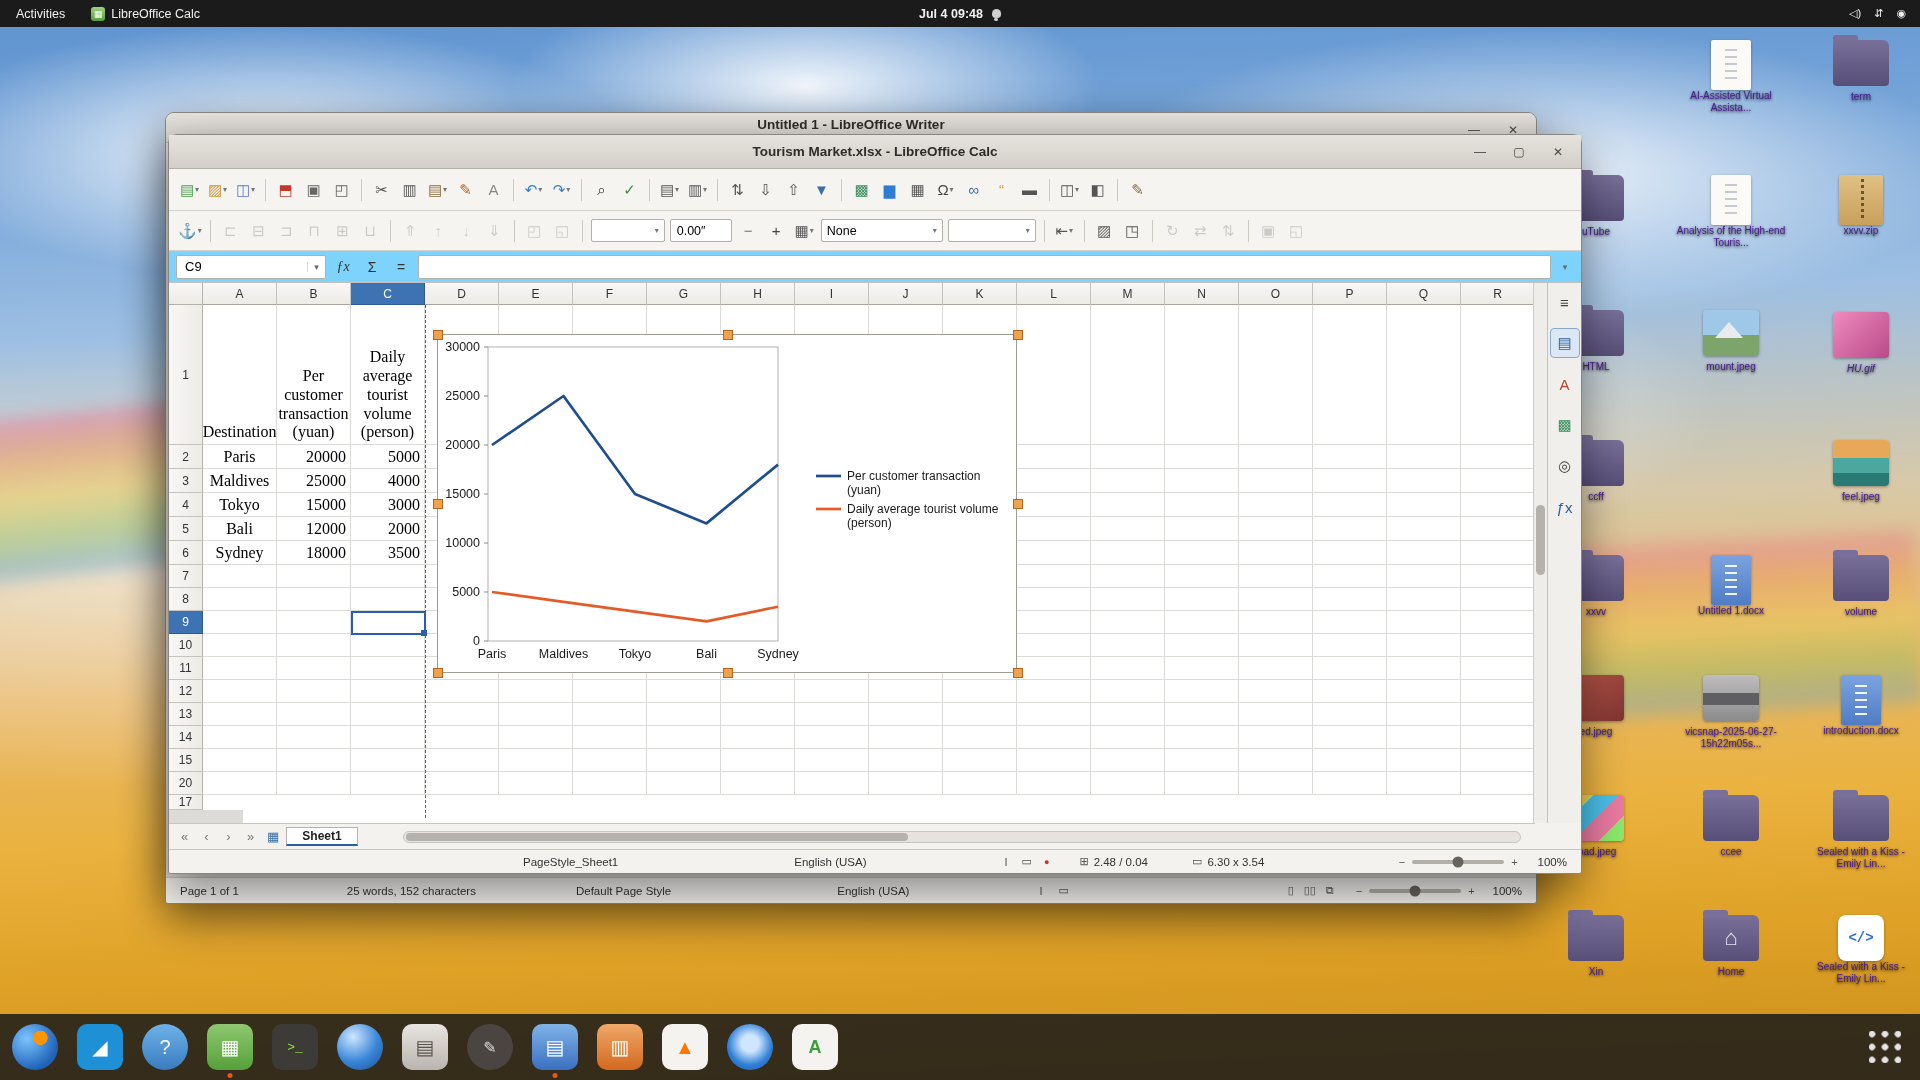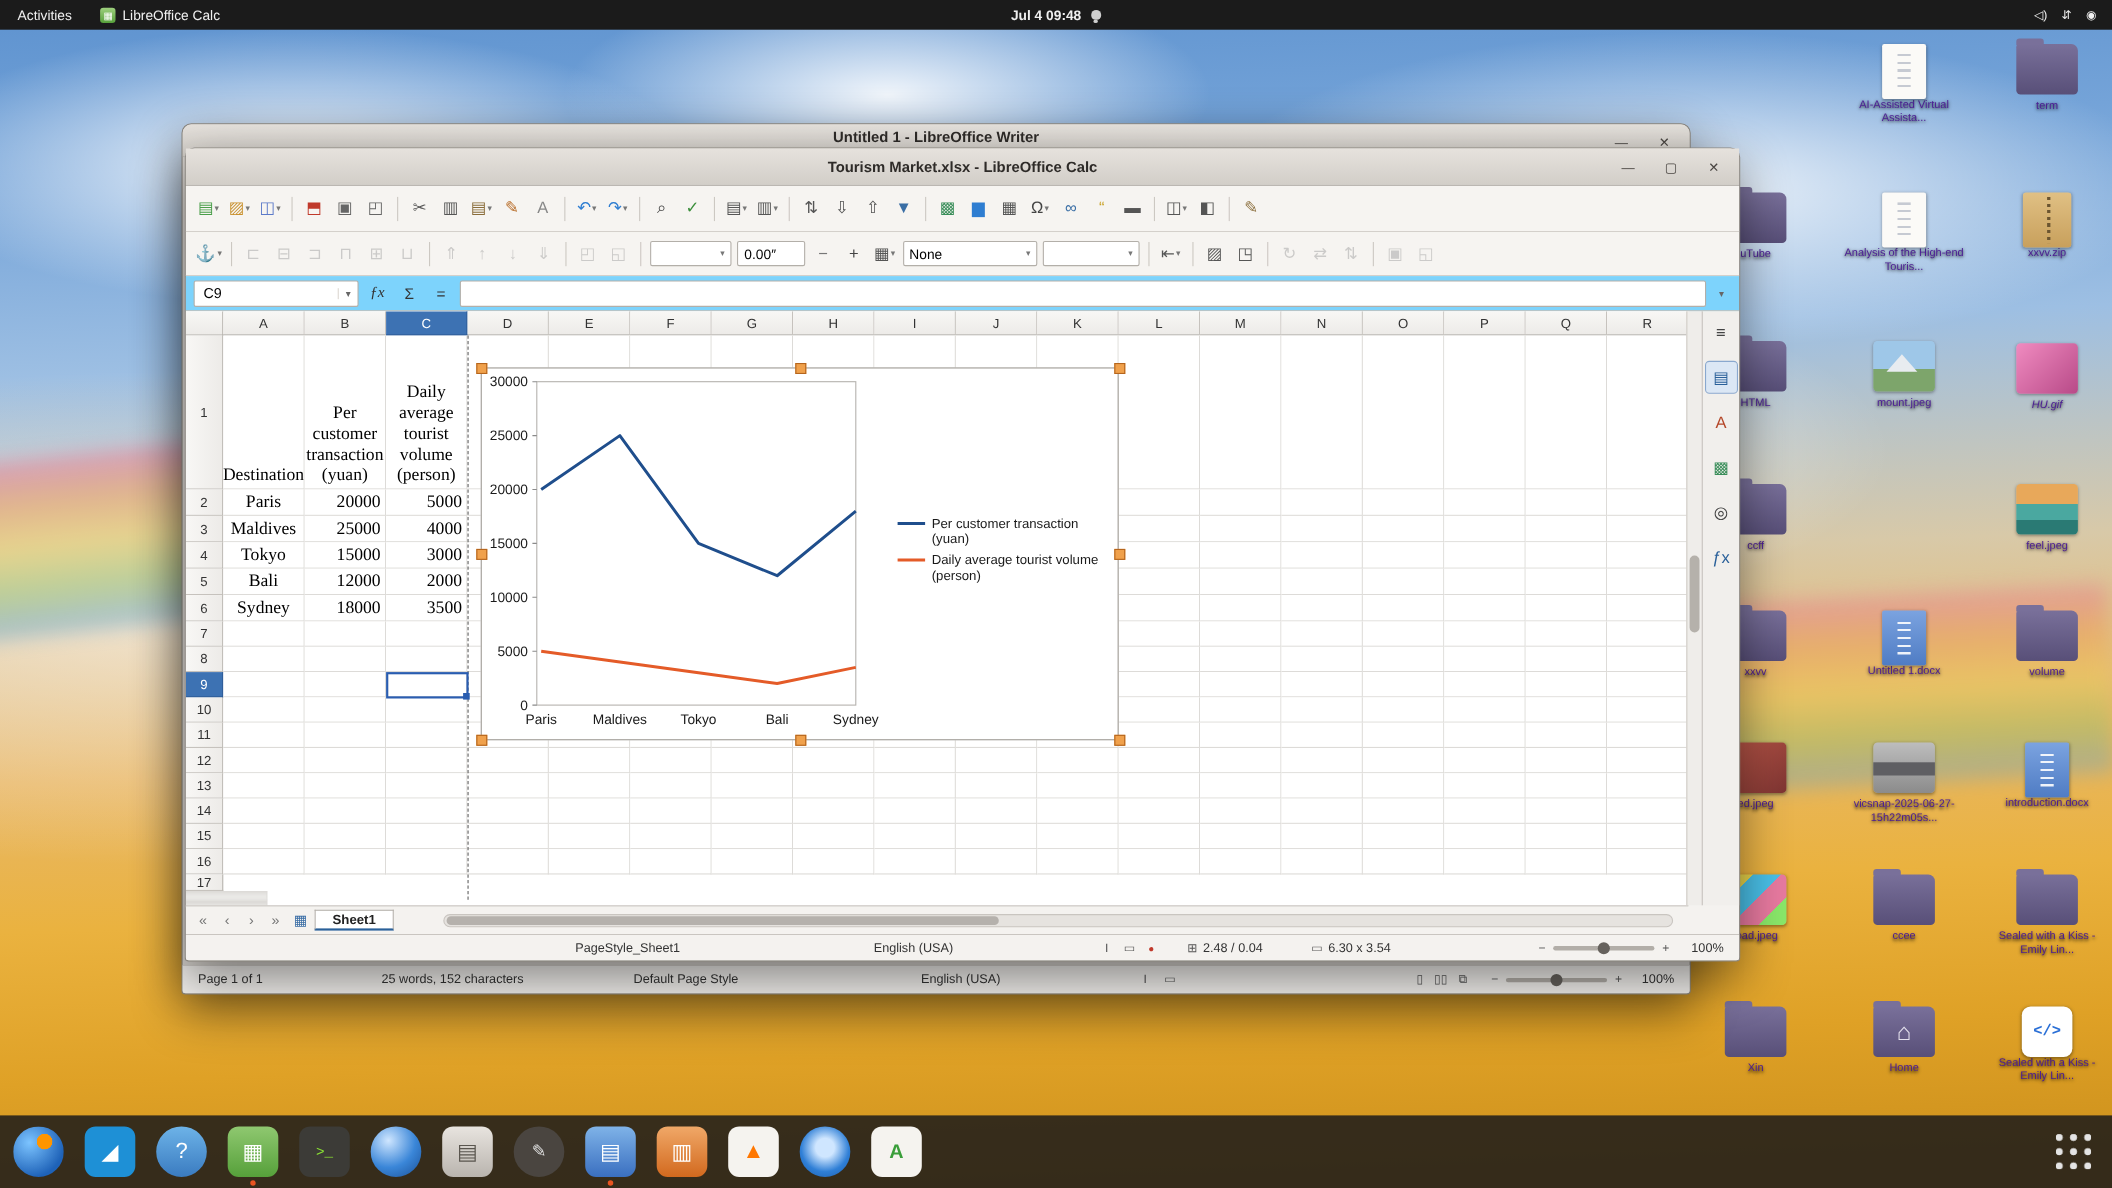--- a/index.html
+++ b/index.html
@@ -874,21 +874,21 @@
           <span class="gcell"></span>
           <span class="gcell"></span>
           <span class="gcell"></span>
           <span class="gcell"></span>
           <span class="gcell"></span>
           <span class="gcell"></span>
           <span class="gcell"></span>
           <span class="gcell"></span>
         </div>
         <div class="grow" style="height: 23px;">
-          <span class="grhead">16</span>
+          <span class="grhead">20</span>
           <span class="gcell"></span>
           <span class="gcell"></span>
           <span class="gcell"></span>
           <span class="gcell"></span>
           <span class="gcell"></span>
           <span class="gcell"></span>
           <span class="gcell"></span>
           <span class="gcell"></span>
           <span class="gcell"></span>
           <span class="gcell"></span>

